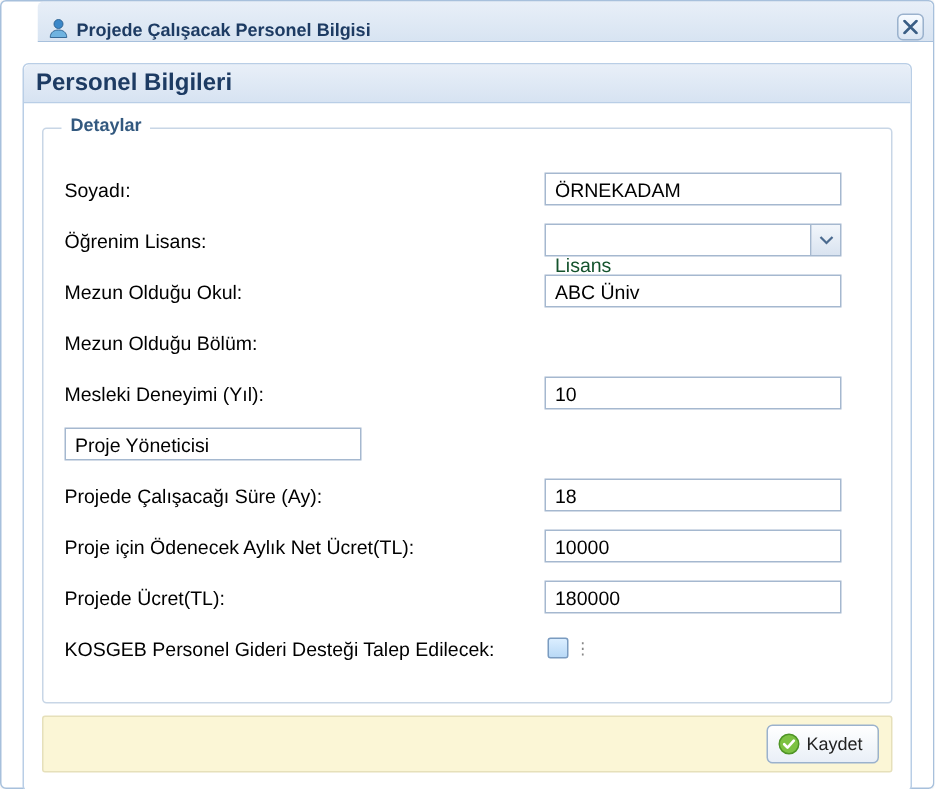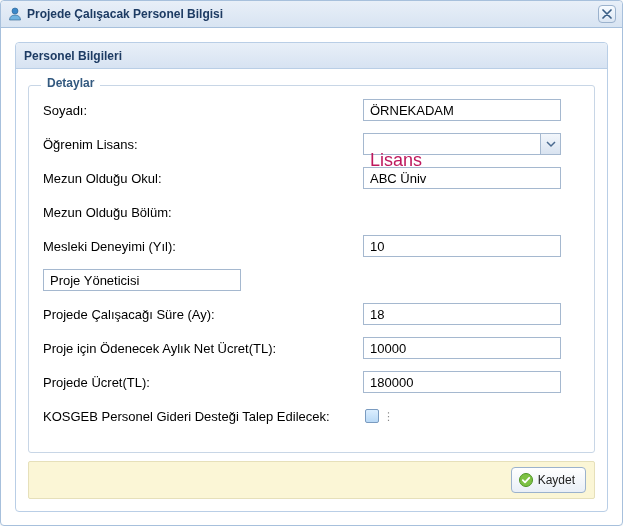--- a/index.html
+++ b/index.html
@@ -19,22 +19,23 @@
     background: #fff;
     box-shadow: 0 0 0 1px rgba(0,0,0,0.03);
     position: relative;
   }
   .titlebar {
     height: 27px;
     background: linear-gradient(#e8eff8, #d8e4f2);
     border-bottom: 1px solid #a7c0dc;
     border-radius: 4px 4px 0 0;
     display: flex;
-    align-items: center;
+    align-items: flex-end;
     padding: 0 6px 0 6px;
+    margin-left: 24px;
   }
   .titlebar .icon {
     width: 16px; height: 16px;
     display: flex; align-items: center; justify-content: center;
   }
   .titlebar .title {
     font-weight: bold;
     font-size: 12px;
     color: #1d3b63;
     margin-left: 4px;
@@ -60,27 +61,27 @@
   .panel-header {
     height: 26px;
     background: linear-gradient(#e8eff8,#d7e3f2);
     border-bottom: 1px solid #b9cee6;
     border-radius: 4px 4px 0 0;
     display: flex;
     align-items: center;
     padding: 0 8px;
     font-weight: bold;
     color: #1d3b63;
-    font-size: 12px;
+    font-size: 16px;
   }
   .fieldset {
     margin: 16px 12px 8px 12px;
     border: 1px solid #c8d6e6;
     border-radius: 3px;
-    padding: 12px 14px 14px 14px;
+    padding: 28px 14px 14px 14px;
     position: relative;
     background: #fff;
   }
   .legend {
     position: absolute;
     top: -10px;
     left: 12px;
     background: #fff;
     padding: 0 6px;
     color: #33597f;
@@ -115,24 +116,24 @@
     width: 198px;
     height: 22px;
     border: 1px solid #a5b8cf;
     background: #fff;
     display: flex;
     align-items: stretch;
   }
   .combo .combo-text {
     flex: 1;
     padding: 2px 6px;
-    font-size: 18px;
-    display: flex;
-    align-items: center;
-    color: #be185d;
+    font-size: 13px;
+    display: flex;
+    align-items: center;
+    color: #14532d;
     margin-top: 24px;
   }
   .combo .combo-btn {
     width: 20px;
     border-left: 1px solid #a5b8cf;
     background: linear-gradient(#f2f6fb,#d9e3f0);
     display: flex; align-items: center; justify-content: center;
     cursor: pointer;
   }
   .chk {

